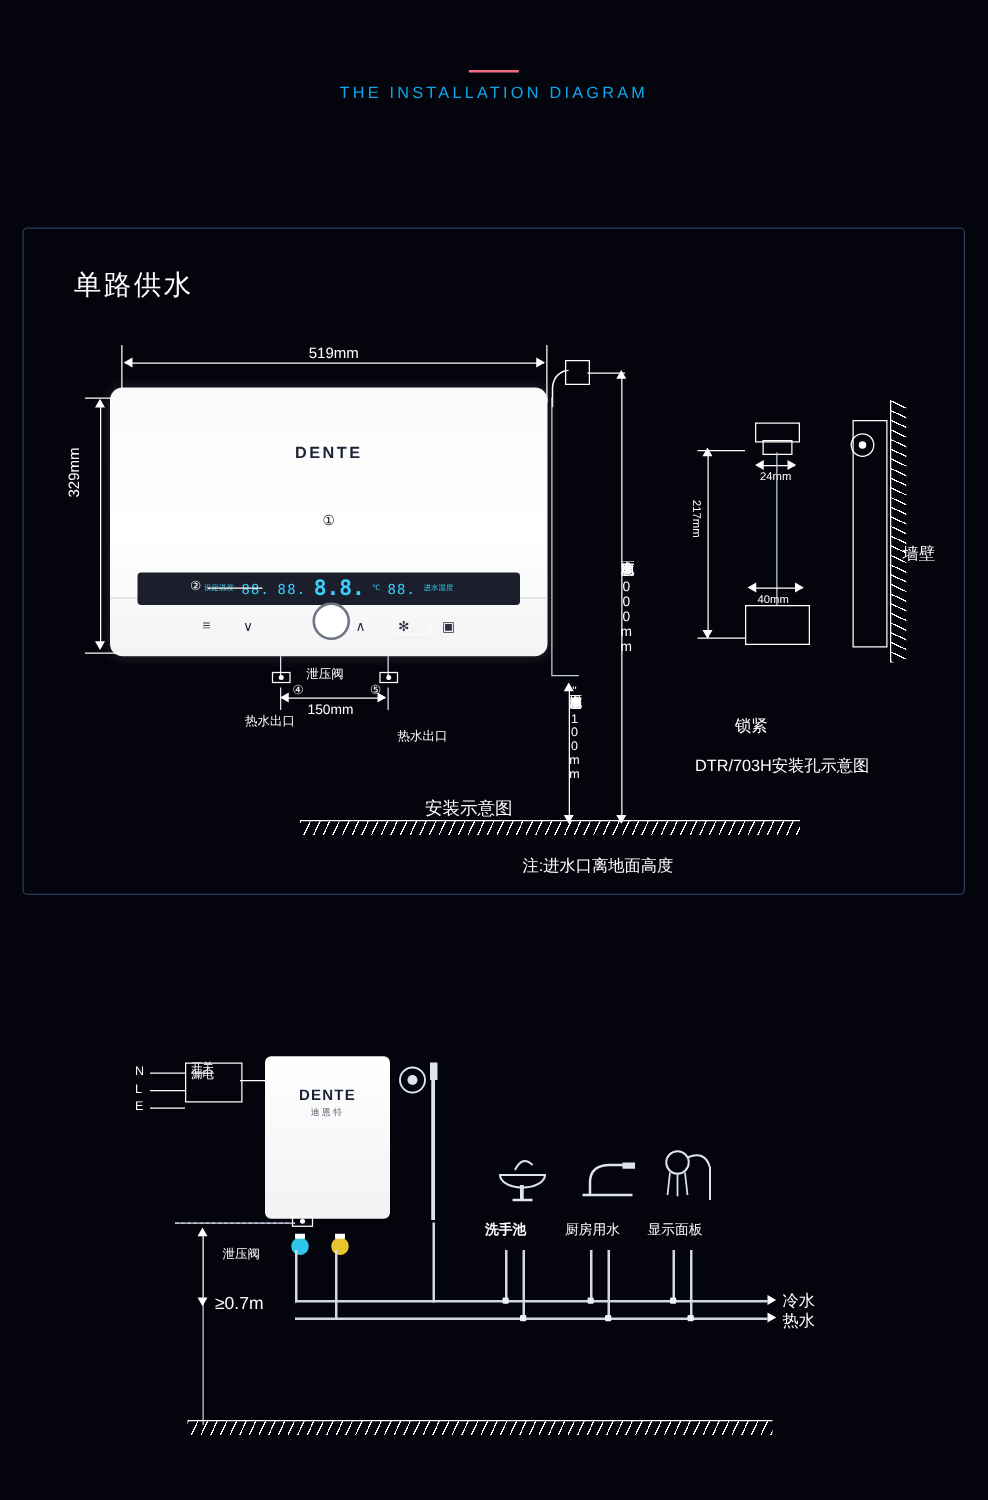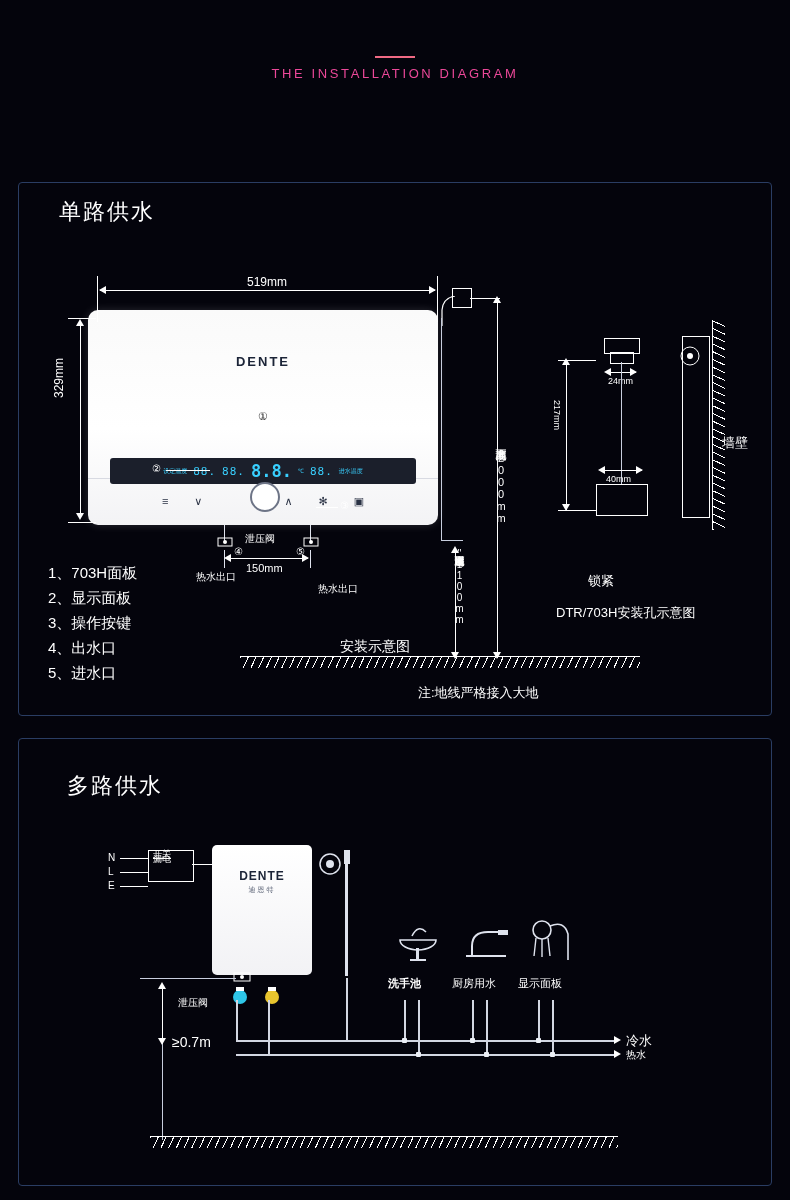--- a/index.html
+++ b/index.html
@@ -16,35 +16,35 @@
   
   .title-zone{text-align:center;padding-top:46px;}
   .main-title{
     font-size:44px;letter-spacing:4px;color:#f06a84;font-weight:bold;
     line-height:1.15;
   }
   .title-rule{
     width:40px;height:2px;background:#f06a84;margin:10px auto 8px auto;
   }
   .sub-title{
-    font-size:13px;letter-spacing:2.6px;color:#ec4899;
+    font-size:13px;letter-spacing:2.6px;color:#0ea5e9;
   }
 
   
   .panel{
     position:absolute;left:18px;width:754px;
     border:1px solid #2a3d63;border-radius:4px;
     box-sizing:border-box;
   }
   #panel-single{top:182px;height:534px;}
   #panel-multi{top:738px;height:448px;}
   .panel-title{
     position:absolute;font-size:22px;color:#ffffff;letter-spacing:2px;
   }
-  #panel-single .panel-title{left:40px;top:14px;}
+  #panel-single .panel-title{left:40px;top:30px;}
   #panel-multi .panel-title{left:48px;top:32px;}
 
   
   .abs{position:absolute;}
   .lbl{position:absolute;font-size:11px;color:#fff;white-space:nowrap;}
   .lbl-s{position:absolute;font-size:9px;color:#fff;white-space:nowrap;}
   .vline{position:absolute;width:1px;background:#ffffff;}
   .hline{position:absolute;height:1px;background:#ffffff;}
   .arrow-l,.arrow-r{position:absolute;width:0;height:0;border-top:4px solid transparent;border-bottom:4px solid transparent;}
   .arrow-l{border-right:7px solid #fff;}
@@ -229,29 +229,22 @@
   <div class="cnum" style="left:234px;top:546px;">④</div>
   <div class="cnum" style="left:296px;top:546px;">⑤</div>
 
   <div class="lbl-s" style="left:245px;top:532px;font-size:10px;">泄压阀</div>
   <div class="lbl-s" style="left:196px;top:570px;font-size:10px;">热水出口</div>
   <div class="lbl-s" style="left:318px;top:582px;font-size:10px;">热水出口</div>
 
   <div class="hline" style="left:240px;top:656px;width:400px;"></div>
   <div class="hatch" style="left:240px;top:657px;width:400px;height:11px;"></div>
   <div class="lbl" style="left:340px;top:638px;font-size:14px;">安装示意图</div>
-  <div class="lbl" style="left:418px;top:684px;font-size:13px;">注:地线严格接入大地</div>
-
-  <div id="legend-list">
-    <div>1、703H面板</div>
-    <div>2、显示面板</div>
-    <div>3、操作按键</div>
-    <div>4、出水口</div>
-    <div>5、进水口</div>
-  </div>
+  <div class="lbl" style="left:418px;top:684px;font-size:13px;">注:进水口离地面高度</div>
+
 
   <div class="box-outline" style="left:604px;top:338px;width:34px;height:14px;"></div>
   <div class="box-outline" style="left:610px;top:352px;width:22px;height:10px;"></div>
   <div class="hline" style="left:606px;top:372px;width:30px;"></div>
   <div class="arrow-l" style="left:604px;top:368px;"></div>
   <div class="arrow-r" style="left:630px;top:368px;"></div>
   <div class="lbl-s" style="left:608px;top:376px;">24mm</div>
 
   <div class="vline" style="left:621px;top:362px;height:122px;background:#c8cede;"></div>
   <div class="box-outline" style="left:596px;top:484px;width:50px;height:30px;"></div>
@@ -272,23 +265,20 @@
 
   <div class="box-outline" style="left:682px;top:336px;width:26px;height:180px;"></div>
   <svg class="abs" style="left:676px;top:342px;" width="28" height="28">
     <circle cx="14" cy="14" r="9" stroke="#fff" fill="none"></circle>
       <circle cx="14" cy="14" r="3" fill="#fff"></circle>
   </svg>
   <div class="vline" style="left:712px;top:320px;height:210px;"></div>
   <div class="hatch-v" style="left:713px;top:320px;width:12px;height:210px;"></div>
   <div class="lbl" style="left:722px;top:434px;font-size:13px;">墙壁</div>
 
-  <div class="panel" id="panel-multi">
-    <div class="panel-title">多路供水</div>
-  </div>
 
   <div class="lbl-s" style="left:108px;top:852px;font-size:10px;">N</div>
   <div class="lbl-s" style="left:108px;top:866px;font-size:10px;">L</div>
   <div class="lbl-s" style="left:108px;top:880px;font-size:10px;">E</div>
   <div class="hline" style="left:120px;top:858px;width:28px;"></div>
   <div class="hline" style="left:120px;top:872px;width:28px;"></div>
   <div class="hline" style="left:120px;top:886px;width:28px;"></div>
   <div class="box-outline" style="left:148px;top:850px;width:44px;height:30px;"></div>
   <div class="lbl-s" style="left:153px;top:853px;font-size:9px;">漏电</div>
   <div class="lbl-s" style="left:153px;top:848px;font-size:9px;text-decoration:underline;">开关</div>
@@ -360,19 +350,19 @@
   <div class="node" style="left:402px;top:1038px;"></div>
   <div class="node" style="left:416px;top:1052px;"></div>
   <div class="node" style="left:470px;top:1038px;"></div>
   <div class="node" style="left:484px;top:1052px;"></div>
   <div class="node" style="left:536px;top:1038px;"></div>
   <div class="node" style="left:550px;top:1052px;"></div>
 
   <div class="legend-dot" style="left:614px;top:1036px;border-right-color:#ffffff;transform:rotate(180deg);"></div>
   <div class="legend-dot" style="left:614px;top:1050px;border-right-color:#ffffff;transform:rotate(180deg);"></div>
   <div class="lbl" style="left:626px;top:1032px;font-size:13px;">冷水</div>
-  <div class="lbl" style="left:626px;top:1048px;font-size:10px;font-family:Liberation Serif, serif;">热水</div>
+  <div class="lbl" style="left:626px;top:1048px;font-size:13px;font-family:Liberation Serif, serif;">热水</div>
 
   <div class="vline" style="left:162px;top:1044px;height:96px;background:#c8cede;"></div>
   <div class="hline" style="left:150px;top:1136px;width:468px;"></div>
   <div class="hatch" style="left:150px;top:1137px;width:468px;height:11px;"></div>
 
 </div>
 
 </body></html>

